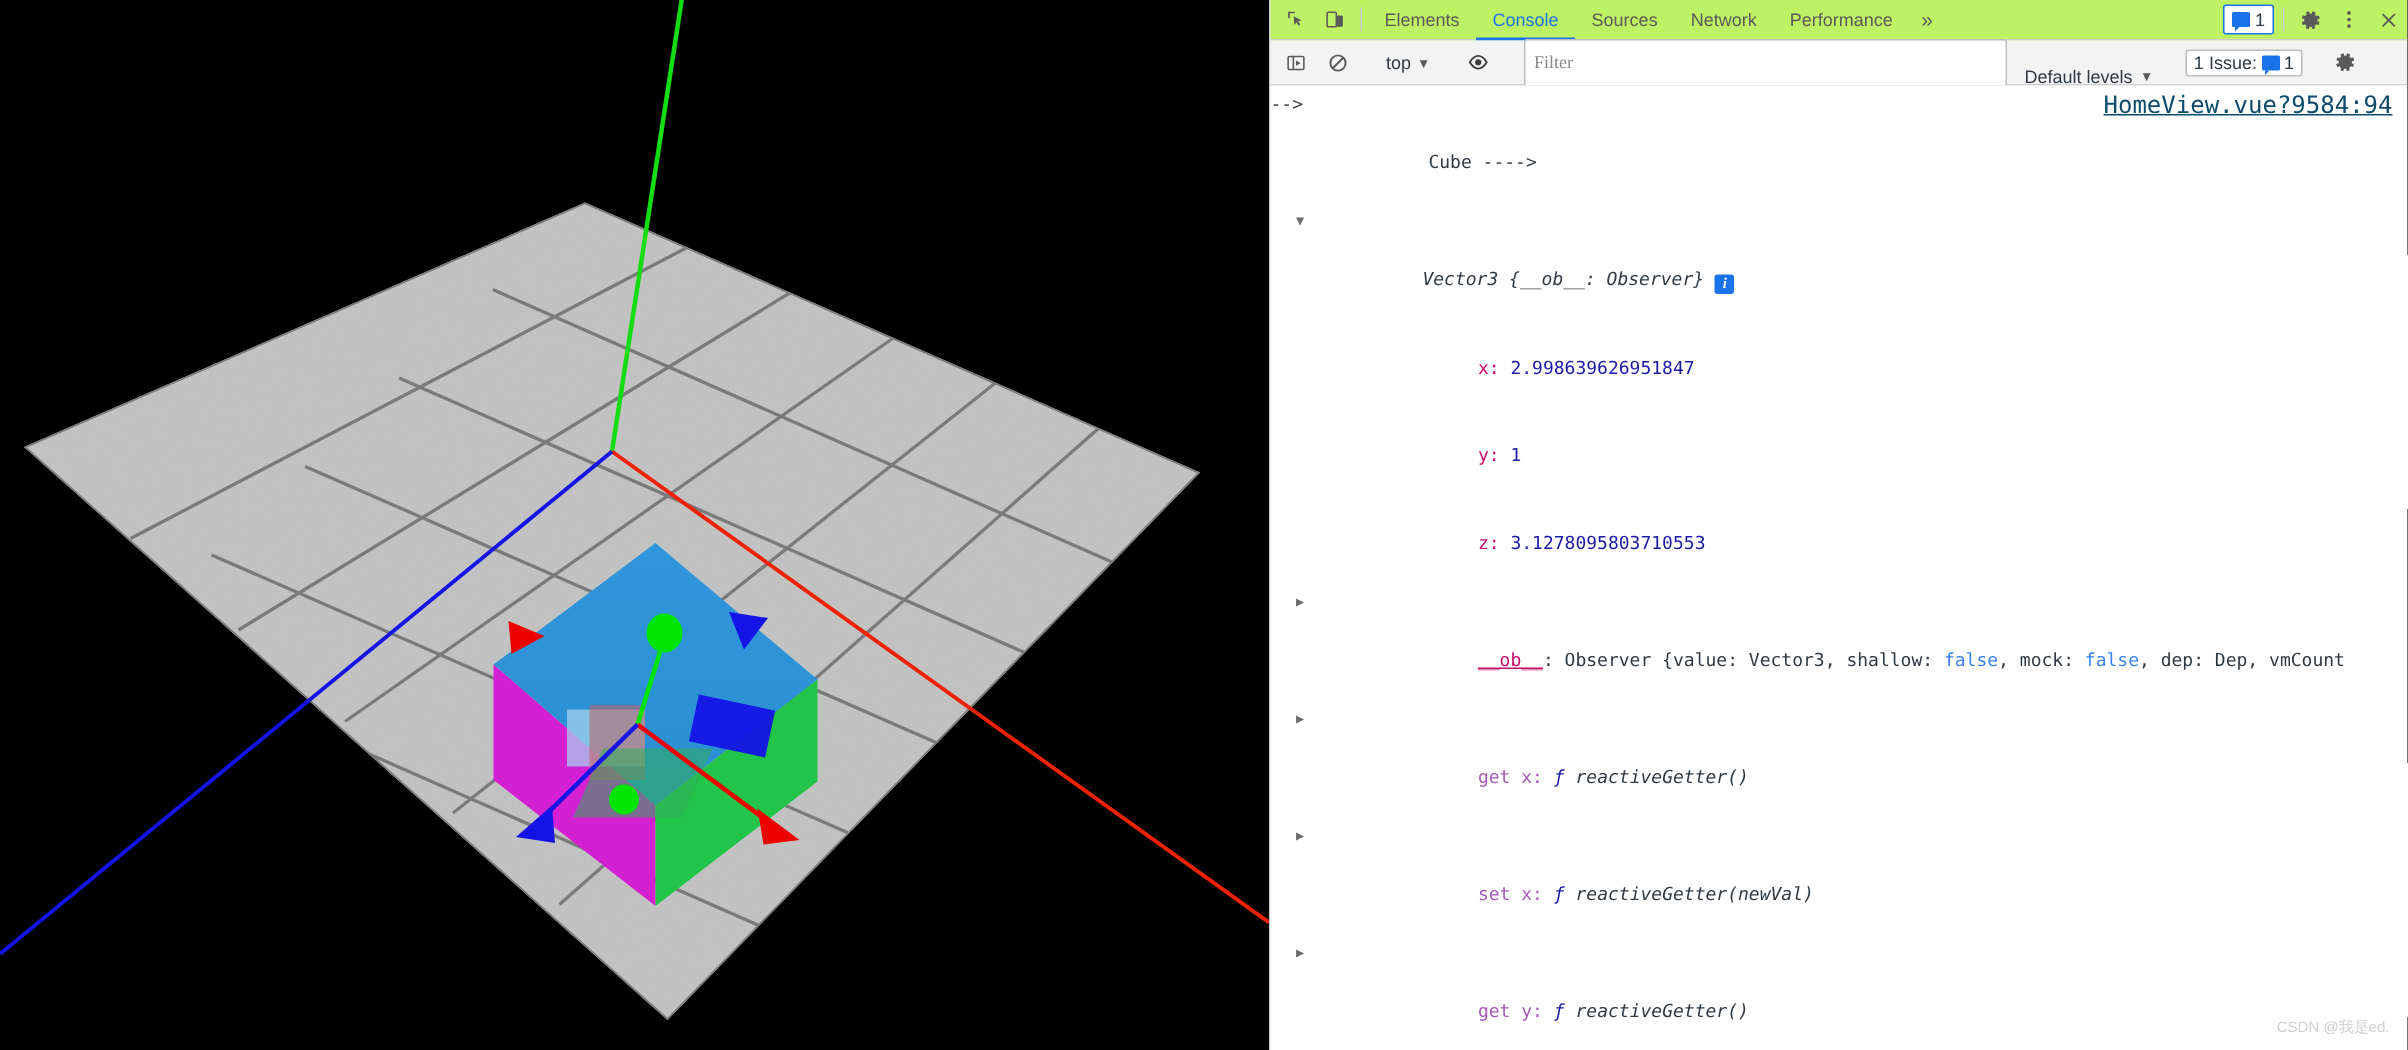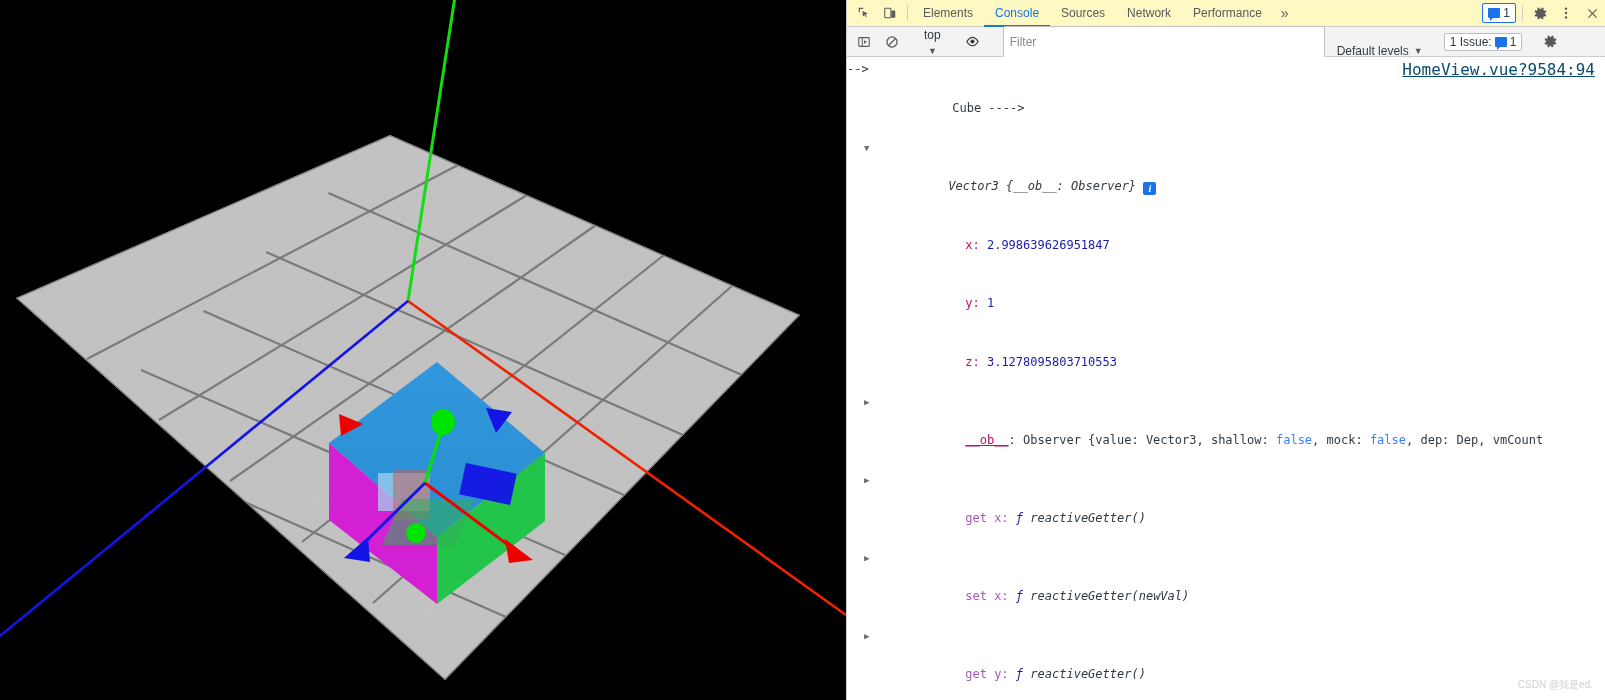--- a/index.html
+++ b/index.html
@@ -32,21 +32,21 @@
     flex-direction: column;
     border-left: 1px solid #cdcdcd;
     font-size: 12px;
     color: #303942;
   }
 
   
   .dt-tabbar {
     height: 27px;
     min-height: 27px;
-    background: #fef9c3;
+    background: #bef264;
     border-bottom: 1px solid #cdcdcd;
     display: flex;
     align-items: stretch;
     padding-left: 4px;
   }
   .dt-iconbtn {
     width: 26px; height: 26px;
     display: flex; align-items: center; justify-content: center;
     cursor: pointer;
   }
@@ -100,33 +100,33 @@
     height: 30px; min-height: 30px;
     background: #f3f3f3;
     border-bottom: 1px solid #cdcdcd;
     display: flex; align-items: center;
     padding: 0 4px;
     gap: 2px;
   }
   .ctx-select {
     display: flex; align-items: center; gap: 4px;
     padding: 2px 6px; font-size: 12px; color: #303942;
-    cursor: pointer; border-radius: 2px; flex-direction: column;
+    cursor: pointer; border-radius: 2px;
   }
   .caret { font-size: 9px; color: #5a5a5a; }
   .filter-input {
     flex: 1 1 auto;
     height: 32px;
     border: 1px solid #bdbdbd;
     border-radius: 2px;
     background: #fff;
     font-size: 12px;
     color: #303942;
     padding: 0 6px;
-    font-family: Liberation Sans, sans-serif;
+    font-family: Liberation Serif, serif;
     outline: none;
     max-width: 322px;
     margin: 0 4px;
   }
   .filter-input::placeholder { color: #8a8a8a; }
   .levels-select {
     display: flex; align-items: center; gap: 5px;
     padding: 2px 6px; font-size: 12px; color: #303942;
     cursor: pointer; border-radius: 2px; white-space: nowrap; margin-top: 18px;
   }
@@ -166,21 +166,21 @@
   .tri {
     position: absolute;
     font-size: 9px;
     color: #6e6e6e;
     left: 0;
     top: 1px;
     cursor: pointer;
     user-select: none;
   }
   .ind1 { padding-left: 29px; }
-  .ind2 { padding-left: 46px; }
+  .ind2 { padding-left: 66px; }
   .ind2 .tri { left: 17px; }
 
   .c-obj    { color: #303942; font-style: italic; }
   .c-prop   { color: #c80a68; }
   .c-num    { color: #1a1aa6; }
   .c-bool   { color: #3b82f6; }
   .c-plain  { color: #303942; }
   .c-fn     { color: #303942; font-style: italic; }
   .c-fsym   { color: #1a1aa6; font-style: italic; }
   .c-link   { color: #c80a68; text-decoration: underline; }

